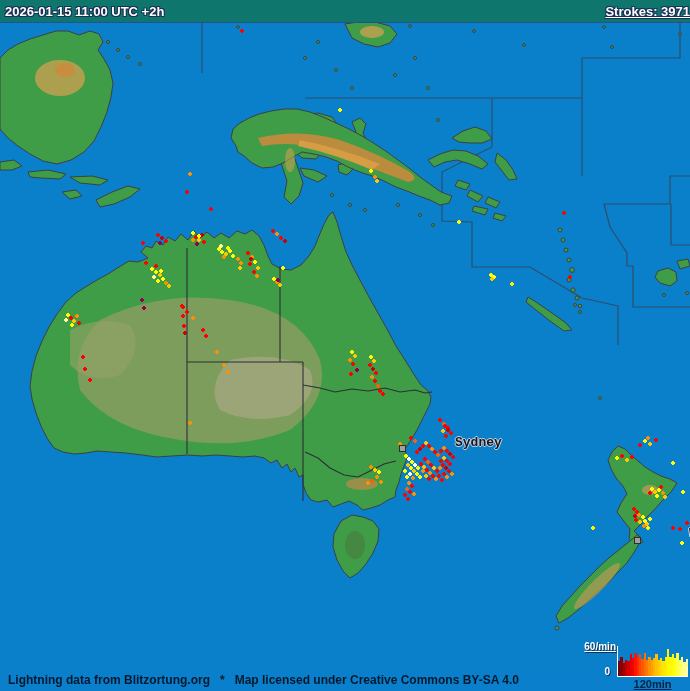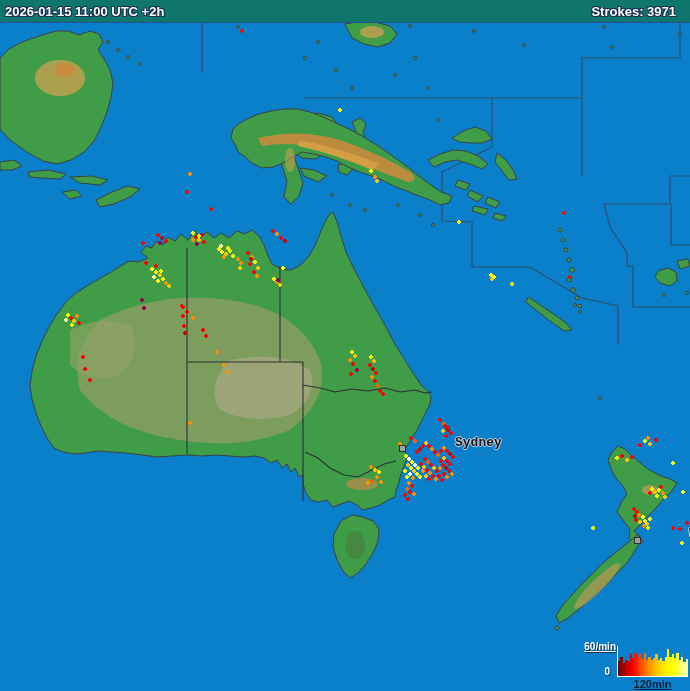--- a/index.html
+++ b/index.html
@@ -7,21 +7,21 @@
        font-family:"Liberation Sans",sans-serif;background:#0b80ca;}
   #map-svg{position:absolute;left:0;top:0;width:690px;height:691px;display:block;}
 
   
   .topbar{position:absolute;left:0;top:0;width:690px;height:22px;background:#0f766e;
           border-bottom:1px solid #27508f;display:flex;align-items:center;
           font-size:13px;font-weight:bold;color:#ffffff;z-index:5;
           text-shadow:1px 1px 0 #1b2f55,-1px 1px 0 #1b2f55,1px -1px 0 #1b2f55,-1px -1px 0 #1b2f55;}
   .topbar .ts{margin-left:5px;white-space:nowrap;}
   .topbar .site{position:absolute;left:0;right:0;text-align:center;}
-  .topbar .strokes{margin-left:auto;margin-right:14px;position:relative;white-space:nowrap;}
+  .topbar .strokes{margin-left:auto;margin-right:0;position:relative;white-space:nowrap;text-decoration:underline;}
 
   
   .bottombar{position:absolute;left:0;bottom:0;width:690px;height:23px;background:#0a80cc;
              display:flex;align-items:center;font-size:12px;font-weight:bold;color:#04192e;z-index:5;}
   .bottombar .attr{margin-left:8px;white-space:nowrap;}
   .bottombar .sep{margin:0 10px;}
   .bottombar .lic{white-space:nowrap;}
 
   
   .legend{position:absolute;left:575px;top:640px;width:115px;height:51px;z-index:6;}
@@ -409,20 +409,25 @@
       <div class="city-label" style="left: 411px; top: 435px;">Sydney</div>
       <div class="city-marker" style="left: 634px; top: 537px;"></div>
       <div class="city-label" style="left: 645px; top: 526px;">Wellington</div>
     </div>
 
   <div class="topbar">
     <span class="ts">2026-01-15 11:00 UTC +2h</span>
     <span class="strokes">Strokes: 3971</span>
   </div>
 
+  <div class="bottombar">
+    <span class="attr">Lightning data from Blitzortung.org</span>
+    <span class="sep">*</span>
+    <span class="lic">Map licensed under Creative Commons BY-SA 4.0</span>
+  </div>
 
   <div class="legend">
     <span class="ymax">60/min</span>
     <span class="yzero">0</span>
     <div class="plot" id="histogram">
         <div style="height: 50%; background: rgb(112, 0, 14);"></div>
         <div style="height: 65%; background: rgb(138, 0, 0);"></div>
         <div style="height: 43%; background: rgb(164, 0, 0);"></div>
         <div style="height: 53%; background: rgb(189, 0, 0);"></div>
         <div style="height: 50%; background: rgb(214, 0, 0);"></div>

